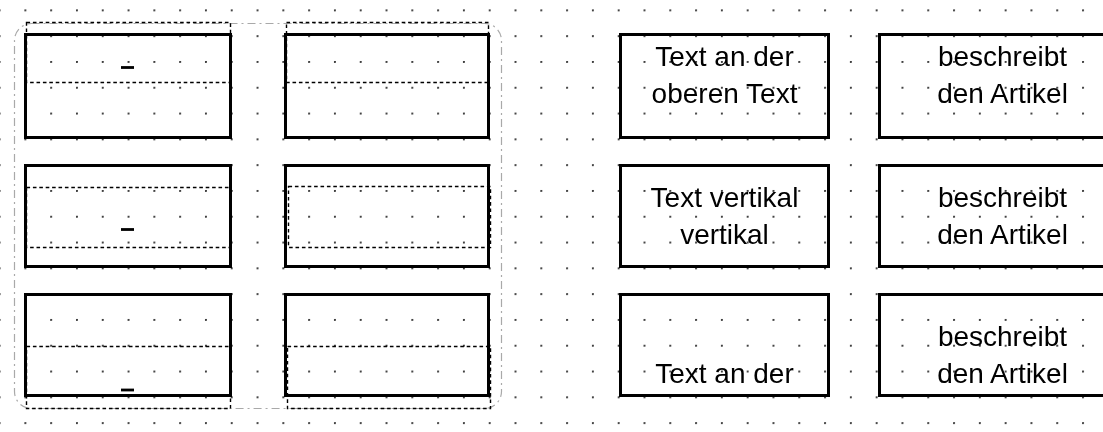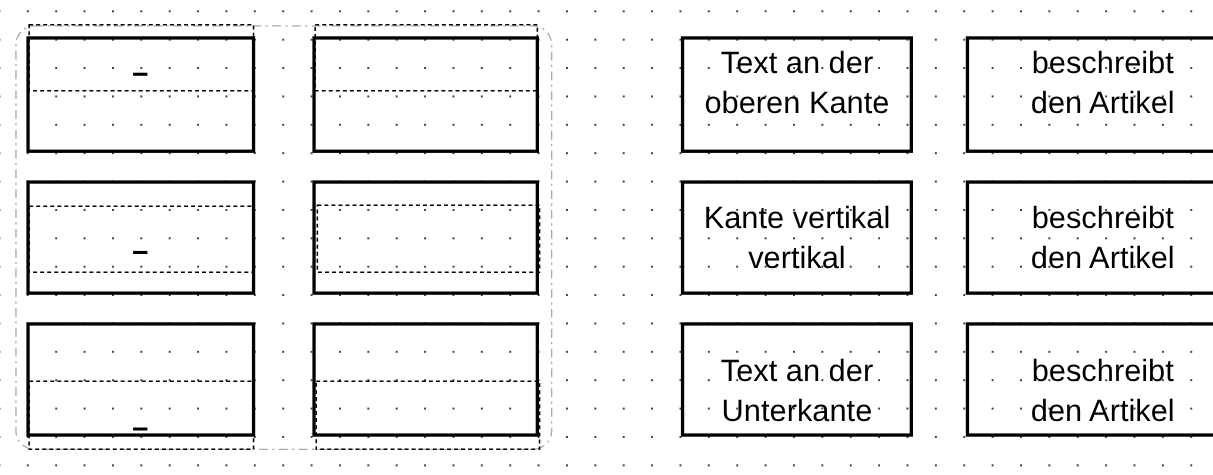--- a/index.html
+++ b/index.html
@@ -73,38 +73,37 @@
     <rect x="26.5" y="346.5" width="204" height="62" fill="none" stroke="#000" stroke-width="1.4" stroke-dasharray="3.6 2.8"></rect>
     <rect x="287.5" y="346.5" width="203" height="62" fill="none" stroke="#000" stroke-width="1.4" stroke-dasharray="3.6 2.8"></rect>
 
     <line x1="121" y1="67.5" x2="134" y2="67.5" stroke="#000" stroke-width="2.8"></line>
     <line x1="121" y1="229.5" x2="134" y2="229.5" stroke="#000" stroke-width="2.8"></line>
     <line x1="121" y1="390" x2="134" y2="390" stroke="#000" stroke-width="2.8"></line>
   </svg>
 
   <div class="shape label-box va-top r1 c3">
     <span>Text an der</span>
-    <span>oberen Kante</span>
+    <span>oberen Text</span>
   </div>
   <div class="shape label-box va-top r1 c4">
     <span>beschreibt</span>
     <span>den Artikel</span>
   </div>
 
   <div class="shape label-box va-middle r2 c3">
-    <span>Kante vertikal</span>
+    <span>Text vertikal</span>
     <span>vertikal</span>
   </div>
   <div class="shape label-box va-middle r2 c4">
     <span>beschreibt</span>
     <span>den Artikel</span>
   </div>
 
   <div class="shape label-box va-bottom r3 c3">
     <span>Text an der</span>
-    <span>Unterkante</span>
   </div>
   <div class="shape label-box va-bottom r3 c4">
     <span>beschreibt</span>
     <span>den Artikel</span>
   </div>
 
 </div>
 
 </body></html>

